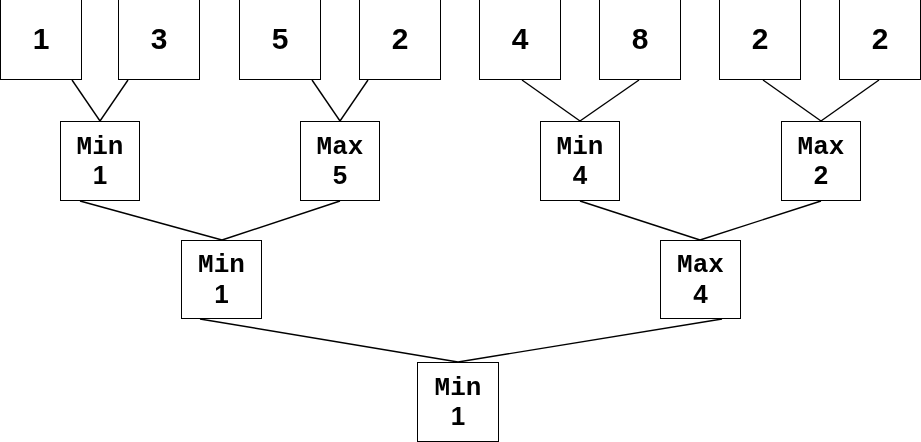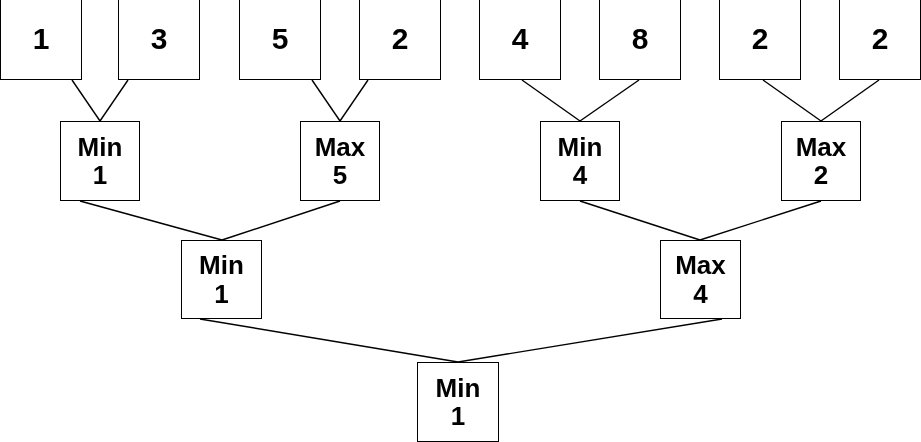--- a/index.html
+++ b/index.html
@@ -44,20 +44,21 @@
     line-height: 1.08;
   }
   .node-box.leaf {
     font-size: 30px;
   }
   .node-box.internal {
     font-size: 26px;
   }
   .node-label {
     display: block;
+    font-family: Liberation Mono, monospace;
   }
   .node-value {
     display: block;
   }
 </style>
 </head>
 <body>
 
 <div id="tree-canvas">
   <svg id="tree-svg" viewBox="0 0 921 442" preserveAspectRatio="none">

